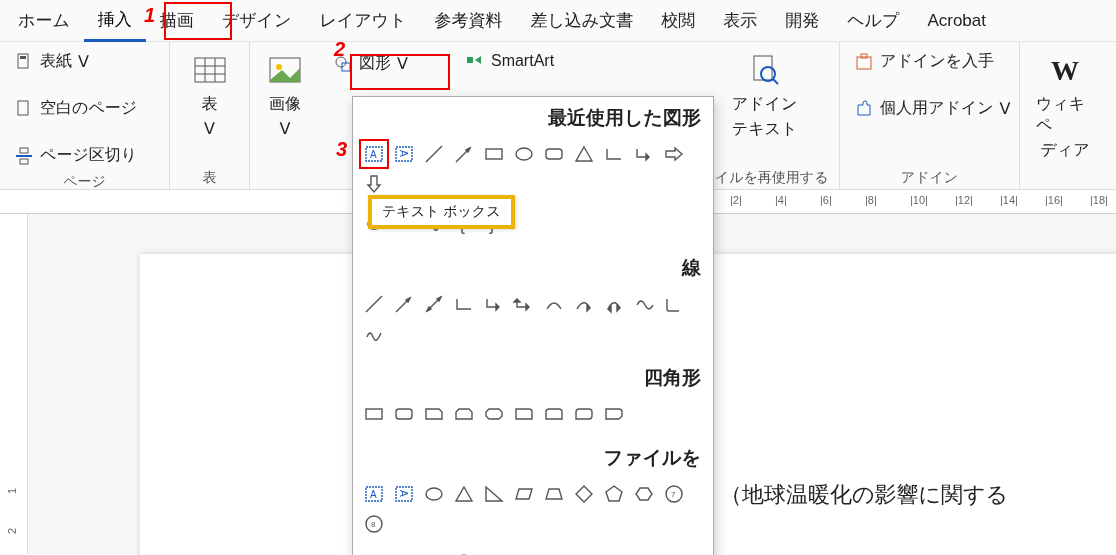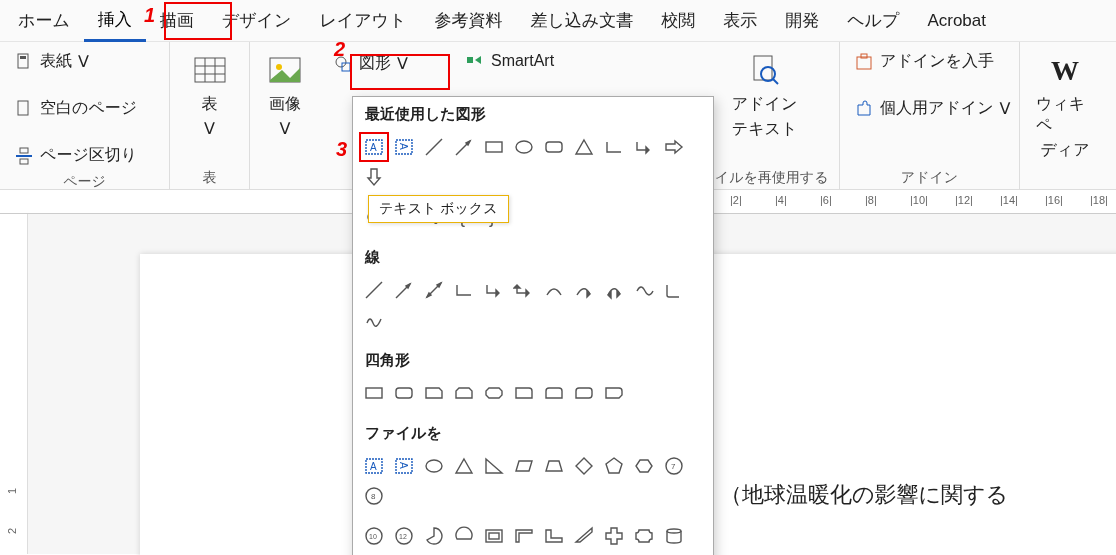--- a/index.html
+++ b/index.html
@@ -15,28 +15,28 @@
 .rgroup .glabel { text-align: center; font-size: 14px; color: #555; padding-top: 4px; }
 .rgroup .body { flex: 1; display: flex; align-items: flex-start; }
 
 .stack { display: flex; flex-direction: column; gap: 20px; }
 .btnrow { display: flex; align-items: center; gap: 6px; padding: 3px 4px; font-size: 16px; white-space: nowrap; }
 .btnrow .ic { width: 20px; height: 20px; display: inline-flex; align-items: center; justify-content: center; }
 .vbtn { display: flex; flex-direction: column; align-items: center; gap: 4px; padding: 4px 6px; font-size: 16px; }
 .vbtn .ic { width: 38px; height: 38px; display: flex; align-items: center; justify-content: center; }
 
 .dropdown-panel { position: absolute; left: 352px; top: 96px; width: 362px; background: #fff; border: 1px solid #aaa; box-shadow: 2px 4px 12px rgba(0,0,0,.2); z-index: 20; }
-.dropdown-panel .section-title { font-weight: bold; font-size: 15px; padding: 8px 12px 6px 12px; }
+.dropdown-panel .section-title { font-weight: bold; font-size: 19px; padding: 8px 12px 6px 12px; text-align: right; }
 .dropdown-panel .shape-row { display: flex; flex-wrap: wrap; padding: 2px 6px 8px 6px; gap: 0; }
 .shape-cell { width: 30px; height: 30px; display: flex; align-items: center; justify-content: center; }
 .shape-cell.sel { border: 2px solid #e00; }
 .shape-cell svg { width: 22px; height: 22px; stroke: #555; stroke-width: 1.4; fill: none; }
 .shape-cell.blue svg { stroke: #185abd; }
 
-.tooltip { position: absolute; left: 368px; top: 195px; background: #fff; border: 1px solid #eab308; padding: 4px 10px; font-size: 14px; z-index: 30; box-shadow: 1px 1px 4px rgba(0,0,0,.15); }
+.tooltip { position: absolute; left: 368px; top: 195px; background: #fff; border: 4px solid #eab308; padding: 4px 10px; font-size: 14px; z-index: 30; box-shadow: 1px 1px 4px rgba(0,0,0,.15); }
 
 .ruler { height: 24px; background: #fff; border-bottom: 1px solid #ccc; position: relative; font-size: 11px; color: #666; overflow: hidden; }
 .ruler .seg { position: absolute; top: 4px; }
 
 .doc-area { position: relative; height: 340px; background: #f6f6f6; }
 .vruler { position: absolute; left: 0; top: 0; width: 28px; height: 100%; background: #fff; border-right: 1px solid #ddd; }
 .vruler .tick { position: absolute; left: 6px; font-size: 11px; color: #666; transform: rotate(-90deg); transform-origin: left top; }
 .page { position: absolute; left: 140px; top: 40px; width: 1000px; height: 320px; background: #fff; box-shadow: 0 0 6px rgba(0,0,0,.15); }
 .doctext { position: absolute; left: 720px; top: 480px; font-size: 22px; font-family: "Yu Mincho", serif; white-space: nowrap; z-index: 5; }
 

